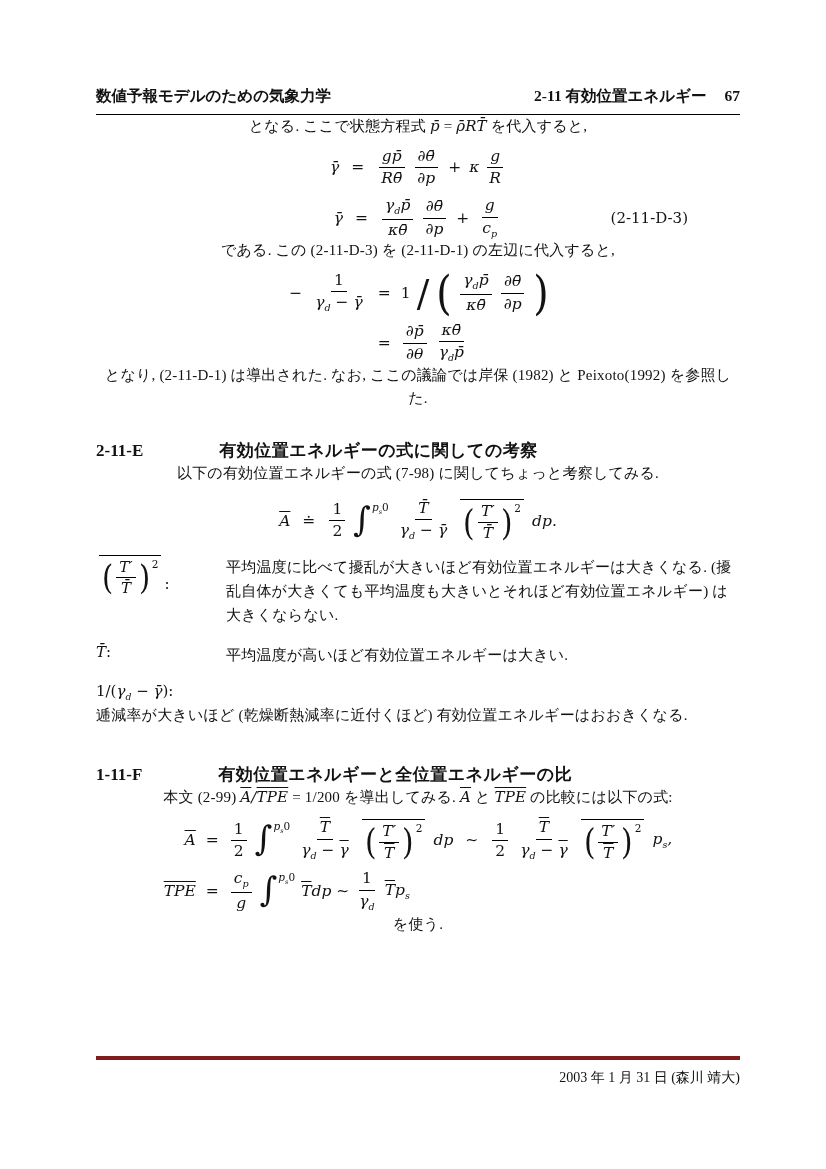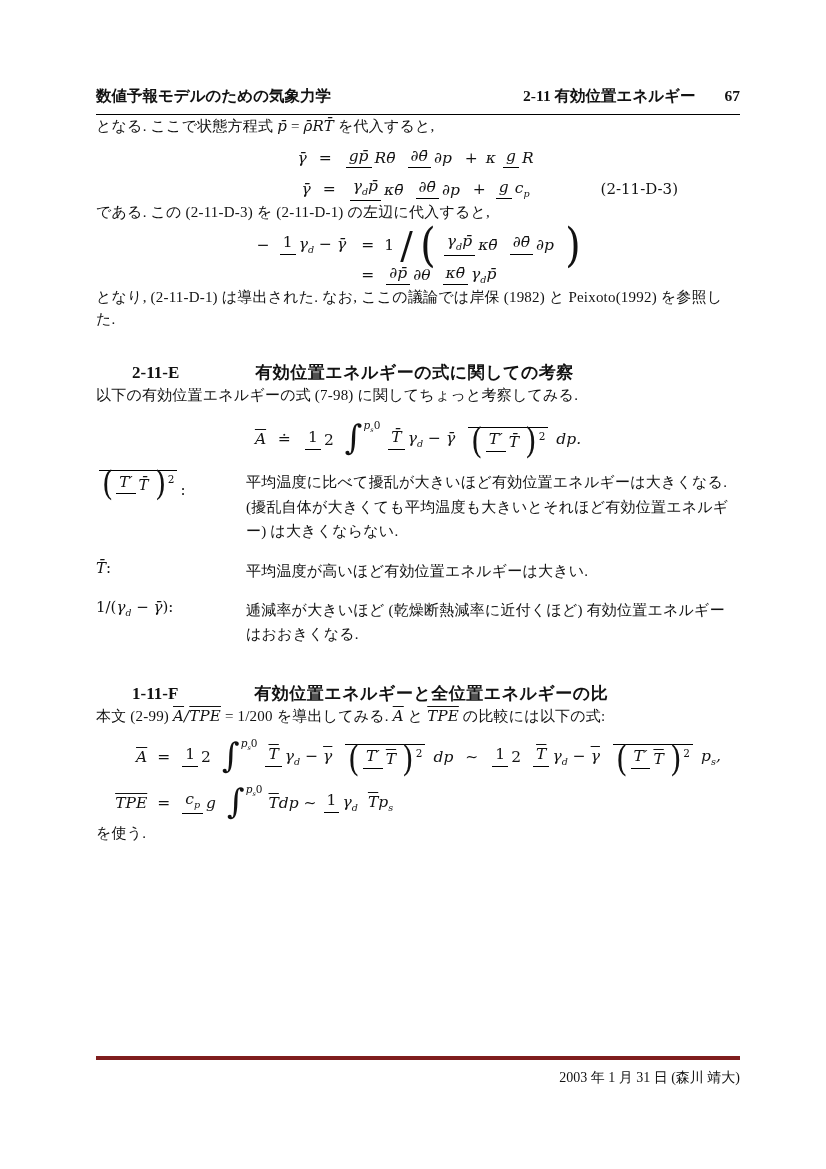--- a/index.html
+++ b/index.html
@@ -4,40 +4,40 @@
 <style>
   html,body{margin:0;padding:0;background:#fff;}
   .page{
     position:relative; width:826px; height:1169px; background:#fff; color:#121212;
     font-family:"Liberation Serif","DejaVu Serif",serif; font-size:15px;
     box-sizing:border-box; padding:86px 86px 8px 96px; overflow:hidden;
   }
   
   .header{display:flex; justify-content:space-between; align-items:baseline;
     font-weight:bold; font-size:15.5px; border-bottom:1.5px solid #000; padding-bottom:7px;}
-  .header-right{display:flex; gap:29px; align-items:baseline;}
-  
-  p.para{margin:0; line-height:1.5; letter-spacing:0.2px;}
+  .header-right{display:flex; gap:18px; align-items:baseline;}
+  
+  p.para{margin:0; line-height:1.5; letter-spacing:0.2px;text-align:center;}
   p.para i{font-family:"DejaVu Serif",serif;}
   o{text-decoration:overline;}
   sub,sup{font-size:0.62em;}
   
   .sec{margin:0; font-size:17px; font-weight:bold;}
-  .sec .sec-num{font-family:"Liberation Serif",serif; margin-right:38px;margin-left:36px;}
+  .sec .sec-num{font-family:"Liberation Serif",serif; margin-right:38px;}
   .sec .sec-title{font-family:"Liberation Sans","DejaVu Sans",sans-serif; letter-spacing:0.5px;margin-left:38px;}
   
   .eq, .cell{display:flex; justify-content:center; align-items:center; gap:5px;
     font-family:"DejaVu Serif",serif; font-style:italic; font-size:15.5px;}
   .eqwrap{position:relative;}
-  .eqtag{position:absolute; right:62px; top:50%; transform:translateY(-50%);
+  .eqtag{position:absolute; right:52px; top:50%; transform:translateY(-50%);
     font-style:normal; font-family:"DejaVu Serif",serif; font-size:15px;}
   .rel{font-style:normal; margin:0 7px;}
   .op{font-style:normal; margin:0 3px;}
   .rm{font-style:normal;}
-  .frac{display:inline-flex; flex-direction:row; align-items:center; text-align:center;
+  .frac{display:inline-flex; flex-direction:column; align-items:center; text-align:center;
     line-height:1.12; margin:0 2px;}
   .frac .num{padding:0 3px 2px; border-bottom:1px solid #000;}
   .frac .den{padding:2px 3px 0;}
   .int{display:inline-flex; align-items:center; margin:0 1px;}
   .isym{font-size:34px; line-height:0.95; font-style:normal; transform:translateY(-2px);}
   .ilims{display:inline-flex; flex-direction:row; justify-content:space-between;
     height:38px; font-size:10.5px; line-height:1; margin-left:1px;}
   .bigp{font-size:2.25em; font-style:normal; font-weight:300; line-height:0;
     display:inline-block; transform:scaleX(0.85);}
   .tall{font-size:3.0em;}
@@ -47,30 +47,30 @@
   .ovlgrp .exp{font-size:10.5px; align-self:flex-start; margin:-1px 0 0 1px;}
   .eqgrid{display:grid; grid-template-columns:max-content max-content max-content;
     justify-content:center; align-items:center; column-gap:10px;
     font-family:"DejaVu Serif",serif; font-style:italic; font-size:15.5px;}
   .cl{justify-self:end;} .cr{justify-self:start;}
   .cm{font-style:normal;}
   
   .items{margin-top:12px;}
   .item{display:flex; align-items:flex-start;}
   .item-label{width:130px; flex:none; font-family:"DejaVu Serif",serif; line-height:1.3;}
-  .item-text{flex:1; line-height:1.62; letter-spacing:0.2px;margin-left:20px;}
+  .item-text{flex:1; line-height:1.62; letter-spacing:0.2px;}
   
   .footer{position:absolute; left:96px; right:86px; top:1056px;
     border-top:4px solid #7f1d1d; padding-top:9px; text-align:right; font-size:14px;}
   
   .mt-p1{margin-top:33px;} .mt-eq1{margin-top:10px;} .mt-p2{margin-top:12px;}
   .mt-eq2{margin-top:10px;} .mt-p3{margin-top:9px;} .mt-eq3{margin-top:10px; row-gap:8px;}
   .mt-p4{margin-top:8px;} .mt-secE{margin-top:30px;} .mt-p5{margin-top:28px;}
   .mt-eqA{margin-top:14px;} .mt-item1{margin-top:10px;} .mt-item2{margin-top:16px;}
-  .mt-item3{margin-top:14px;} .mt-secF{margin-top:36px;} .mt-p6{margin-top:26px;}
+  .mt-item3{margin-top:14px;flex-direction:column;} .mt-secF{margin-top:36px;} .mt-p6{margin-top:26px;}
   .mt-eqF{margin-top:10px; row-gap:8px;} .mt-p7{margin-top:10px;}
 </style>
 </head>
 <body>
 
 <div class="page">
 
   <div class="header">
     <span>数値予報モデルのための気象力学</span>
     <span class="header-right">

